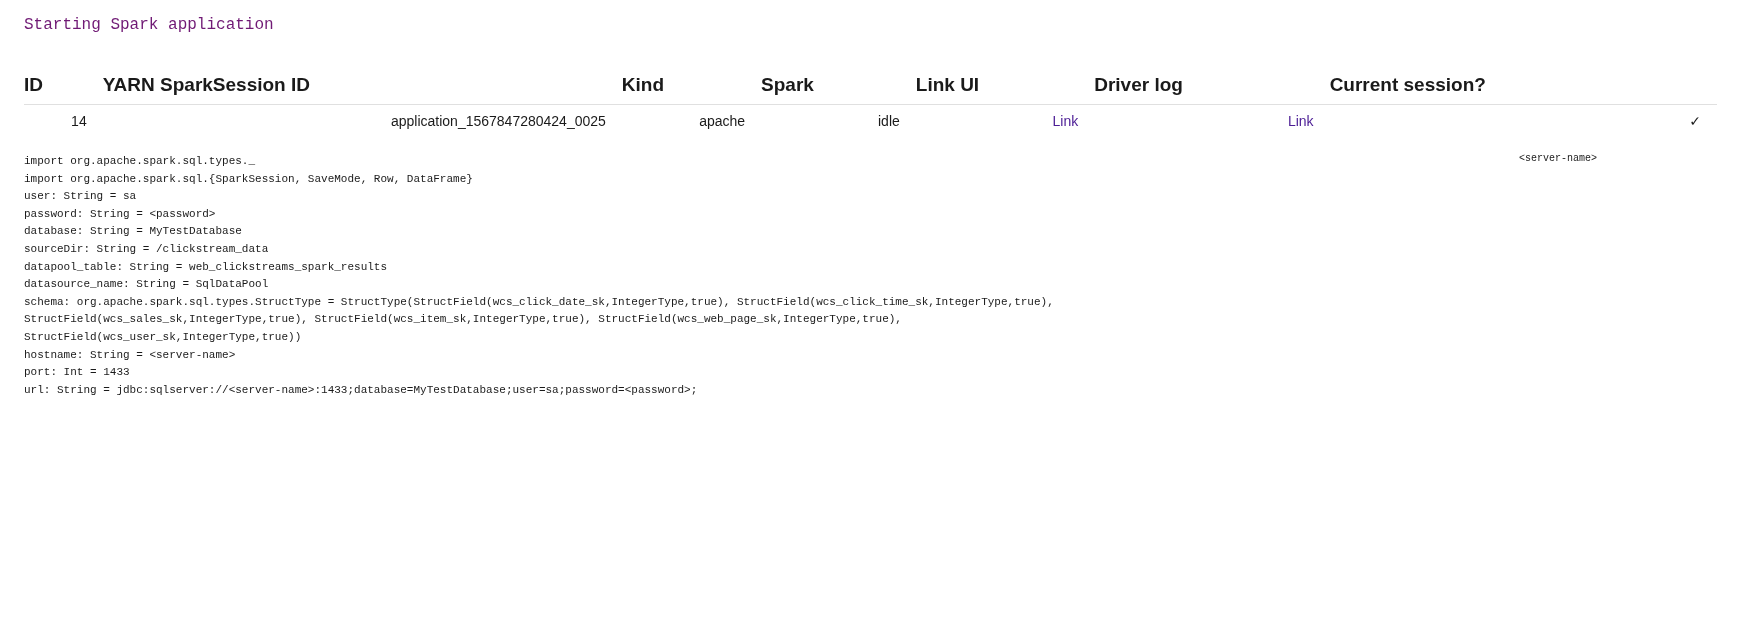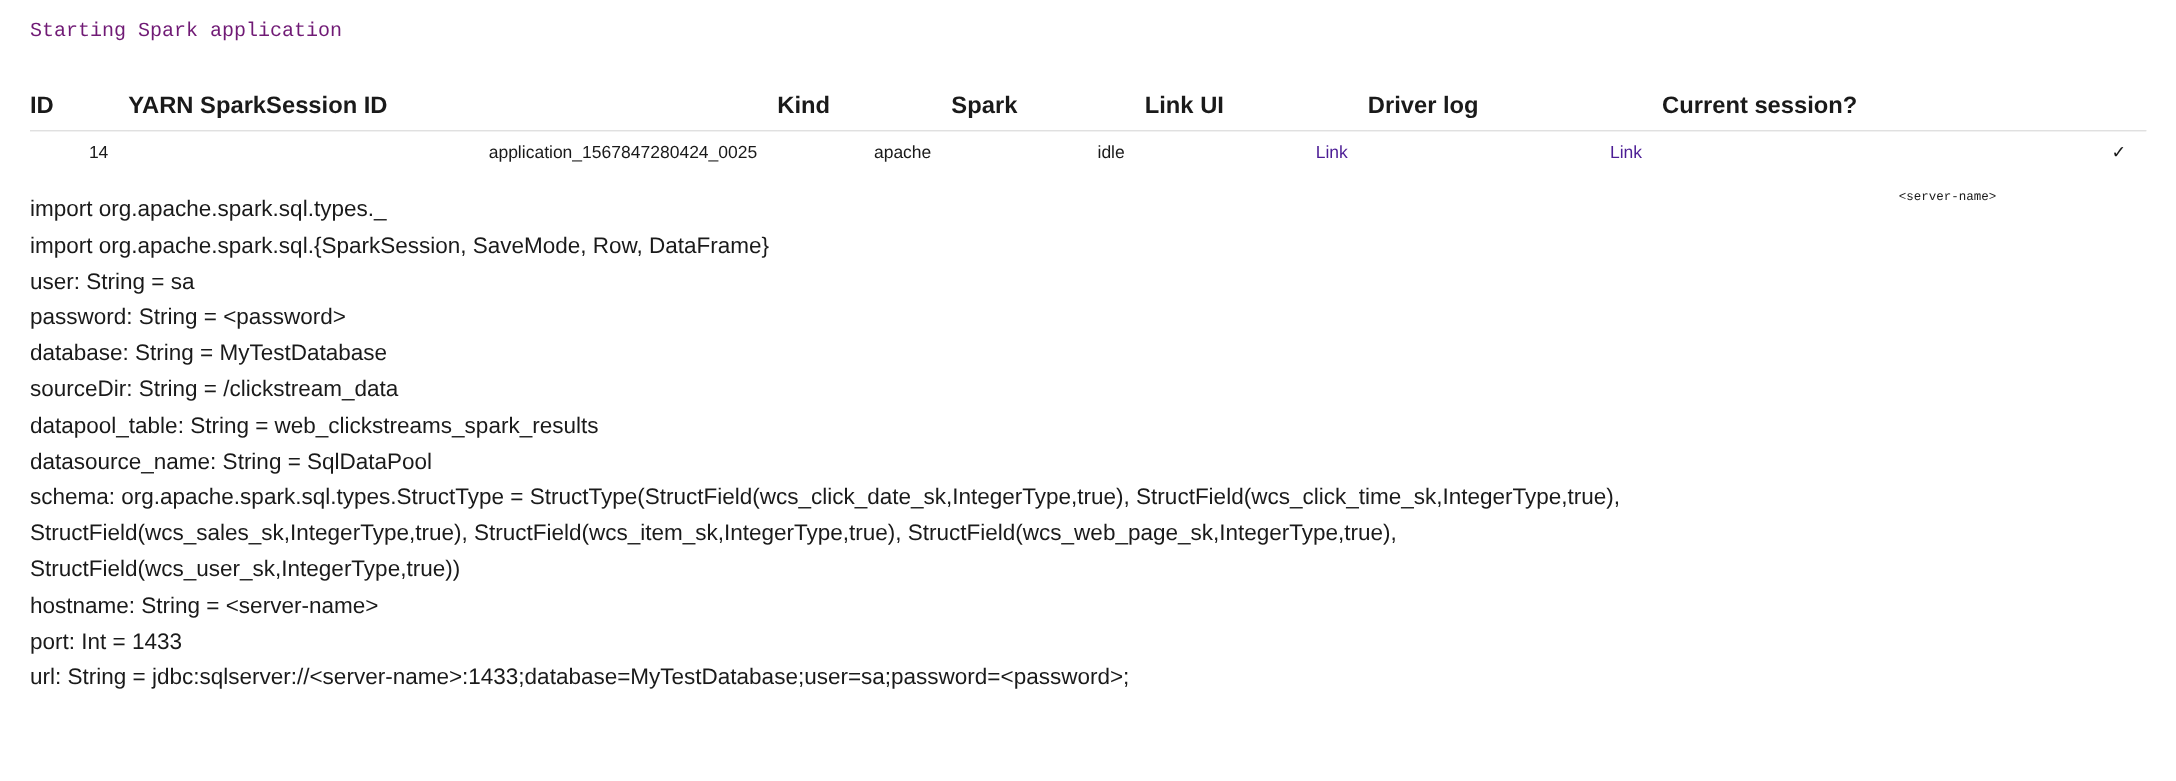--- a/index.html
+++ b/index.html
@@ -60,22 +60,22 @@
       padding-left: 0;
     }
 
     .link-text {
       color: #4c1d95;
       cursor: pointer;
       text-decoration: none;
     }
 
     .code-block {
-      font-family: Liberation Sans, sans-serif;
-      font-size: 18px;
+      font-family: Liberation Mono, monospace;
+      font-size: 11px;
       color: #1a1a1a;
       line-height: 1.6;
       white-space: pre;
     }
 
     .session-divider {
       margin-bottom: 12px;
     }
 
     .spark-session-line {

